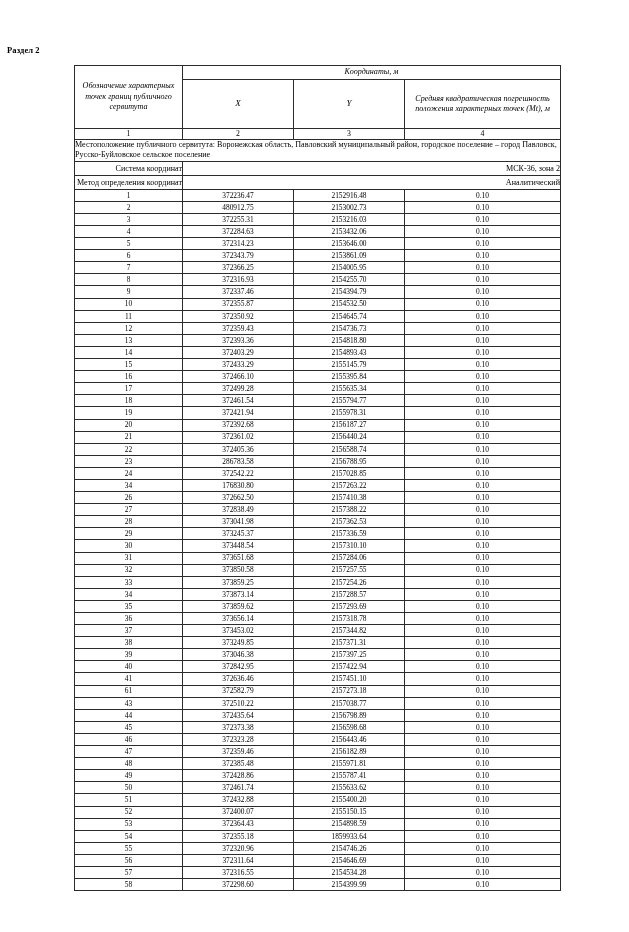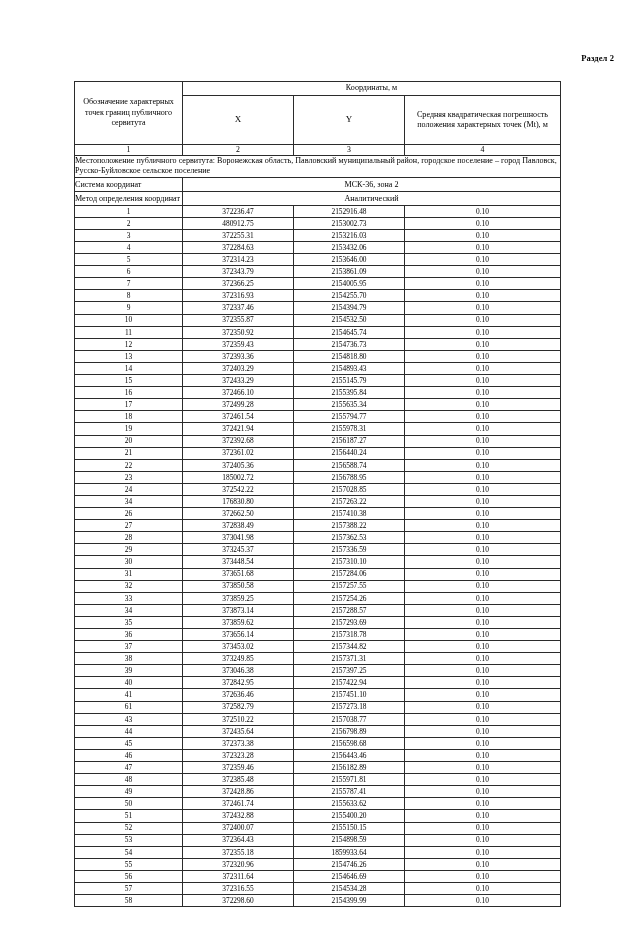--- a/index.html
+++ b/index.html
@@ -15,25 +15,25 @@
     overflow: hidden;
   }
   .page {
     position: relative;
     width: 629px;
     height: 932px;
     box-sizing: border-box;
     padding: 0;
   }
   .section-title {
-    text-align: right;
+    text-align: left;
     font-weight: bold;
     font-size: 8.5px;
     letter-spacing: 0.1px;
-    margin: 15px;
+    margin: 7px;
     padding-top: 38px;
     padding-bottom: 3px;
   }
   table.doc {
     border-collapse: collapse;
     table-layout: fixed;
     margin-left: 74px;
     width: 486px;
     font-size: 7.6px;
   }
@@ -48,37 +48,38 @@
     font-weight: bold;
     font-size: 8.1px;
     text-align: left;
     padding: 1px 3px 2px 4px;
     line-height: 1.28;
     margin-left: 28px;
   }
   .info-label {
     font-weight: bold;
     font-size: 8.1px;
-    text-align: left;
+    text-align: right;
     padding: 1.5px 3px 1.5px 4px;
     height: 13px;
   }
   .info-value {
     font-weight: bold;
     font-size: 8.1px;
-    text-align: center;
+    text-align: right;
     padding: 1.5px 3px 1.5px 5px;
     height: 13px;
   }
   
   .hdr {
     font-weight: bold;
     font-size: 8.1px;
     line-height: 1.3;
     padding: 1px 2px;
+    font-style: italic;
   }
   .hdr-desig {
     height: 62px;
   }
   .hdr-coord {
     height: 13px;
   }
   .hdr-xy {
     height: 47px;
     font-size: 9px;
@@ -282,21 +283,21 @@
           <td>0.10</td>
         </tr>
         <tr>
           <td>22</td>
           <td>372405.36</td>
           <td>2156588.74</td>
           <td>0.10</td>
         </tr>
         <tr>
           <td>23</td>
-          <td>185002.72</td>
+          <td>286783.58</td>
           <td>2156788.95</td>
           <td>0.10</td>
         </tr>
         <tr>
           <td>24</td>
           <td>372542.22</td>
           <td>2157028.85</td>
           <td>0.10</td>
         </tr>
         <tr>

